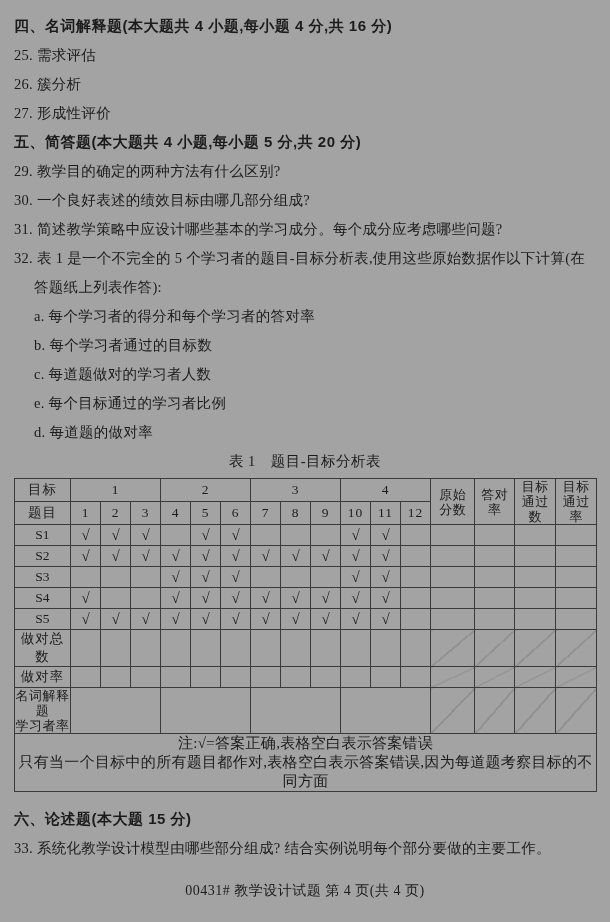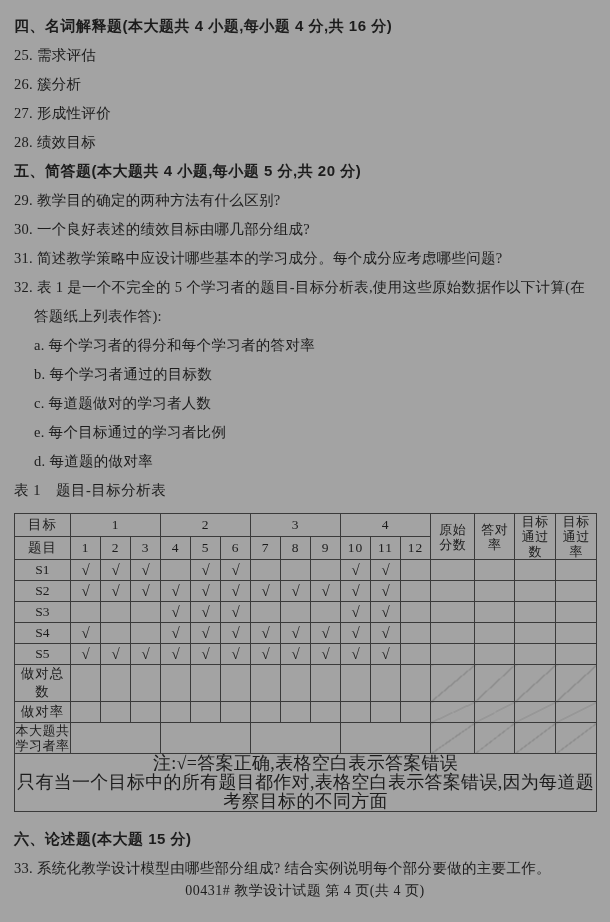--- a/index.html
+++ b/index.html
@@ -24,23 +24,23 @@
     letter-spacing: 0.5px;
   }
   .line {
     line-height: 16px;
     margin: 0 0 13px 0;
     letter-spacing: 0.3px;
   }
   .wrapline { margin-bottom: 13px; }
   .subline { padding-left: 20px; }
   .caption {
-    text-align: left;
+    text-align: center;
     line-height: 16px;
-    margin: 8px 0 15px 0;
+    margin: 8px 0 9px 0;
     letter-spacing: 0.5px;
   }
   table.analysis {
     border-collapse: collapse;
     table-layout: fixed;
     width: 582px;
     font-size: 13.5px;
     color: #1c1c1c;
     border-radius: 9px;
   }
@@ -60,21 +60,21 @@
   td.diag {
     background: linear-gradient(to bottom right,
       transparent 48.8%, #8a8a8a 48.8%, #8a8a8a 51.2%, transparent 51.2%);
   }
   td.notecell {
     text-align: left;
     vertical-align: top;
     padding: 3px 7px 4px 7px;
     height: auto;
   }
-  .noteline { line-height: 19px; font-size: 18px; letter-spacing: 0.3px; }
+  .noteline { line-height: 19px; font-size: 15px; letter-spacing: 0.3px; }
   .sec-six { margin-top: 19px; }
   .footer {
     position: absolute;
     left: 0;
     top: 882px;
     width: 100%;
     text-align: center;
     font-size: 14px;
     letter-spacing: 0.5px;
   }
@@ -82,21 +82,20 @@
 </head>
 <body>
 
 <div class="page">
   <div class="content">
 
     <div class="heading">四、名词解释题(本大题共 4 小题,每小题 4 分,共 16 分)</div>
     <div class="line">25. 需求评估</div>
     <div class="line">26. 簇分析</div>
     <div class="line">27. 形成性评价</div>
-    <div class="line">28. 绩效目标</div>
 
     <div class="heading">五、简答题(本大题共 4 小题,每小题 5 分,共 20 分)</div>
     <div class="line">29. 教学目的确定的两种方法有什么区别?</div>
     <div class="line">30. 一个良好表述的绩效目标由哪几部分组成?</div>
     <div class="line">31. 简述教学策略中应设计哪些基本的学习成分。每个成分应考虑哪些问题?</div>
     <div class="wrapline">
       <div class="line">32. 表 1 是一个不完全的 5 个学习者的题目-目标分析表,使用这些原始数据作以下计算(在</div>
       <div class="line subline">答题纸上列表作答):</div>
     </div>
     <div class="line subline">a. 每个学习者的得分和每个学习者的答对率</div>
@@ -295,21 +294,21 @@
           <td></td>
           <td></td>
           <td></td>
           <td class="diag"></td>
           <td class="diag"></td>
           <td class="diag"></td>
           <td class="diag"></td>
         </tr>
         <tr>
           <td class="tall">
-            <div class="twoline">本大题共</div>
+            <div class="twoline">名词解释题</div>
             <div class="twoline">学习者率</div>
           </td>
           <td class="tall" colspan="3"></td>
           <td class="tall" colspan="3"></td>
           <td class="tall" colspan="3"></td>
           <td class="tall" colspan="3"></td>
           <td class="tall diag"></td>
           <td class="tall diag"></td>
           <td class="tall diag"></td>
           <td class="tall diag"></td>

